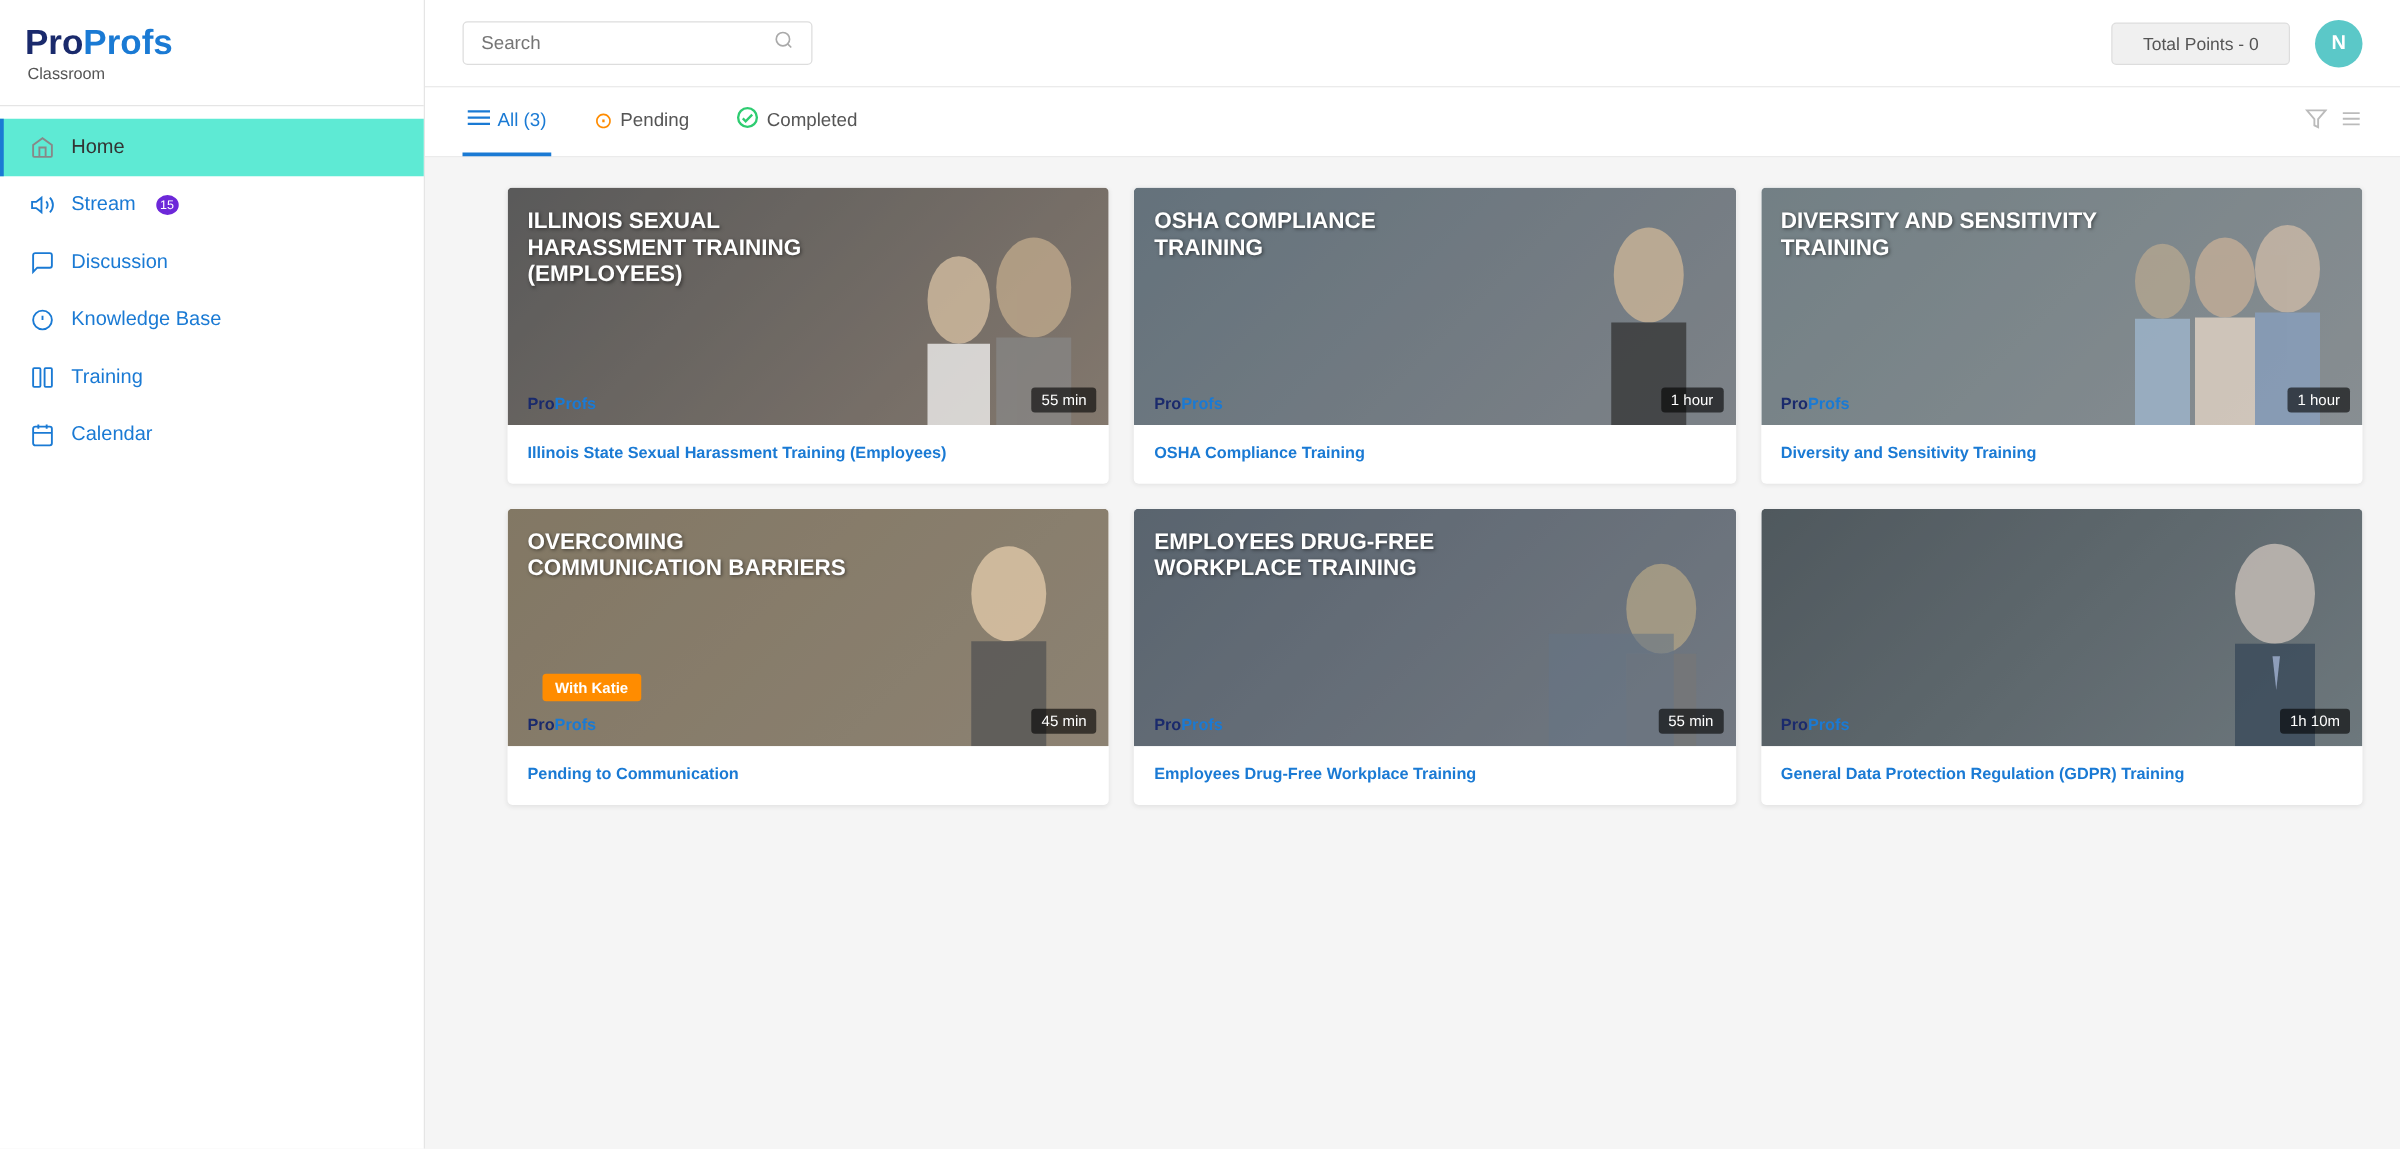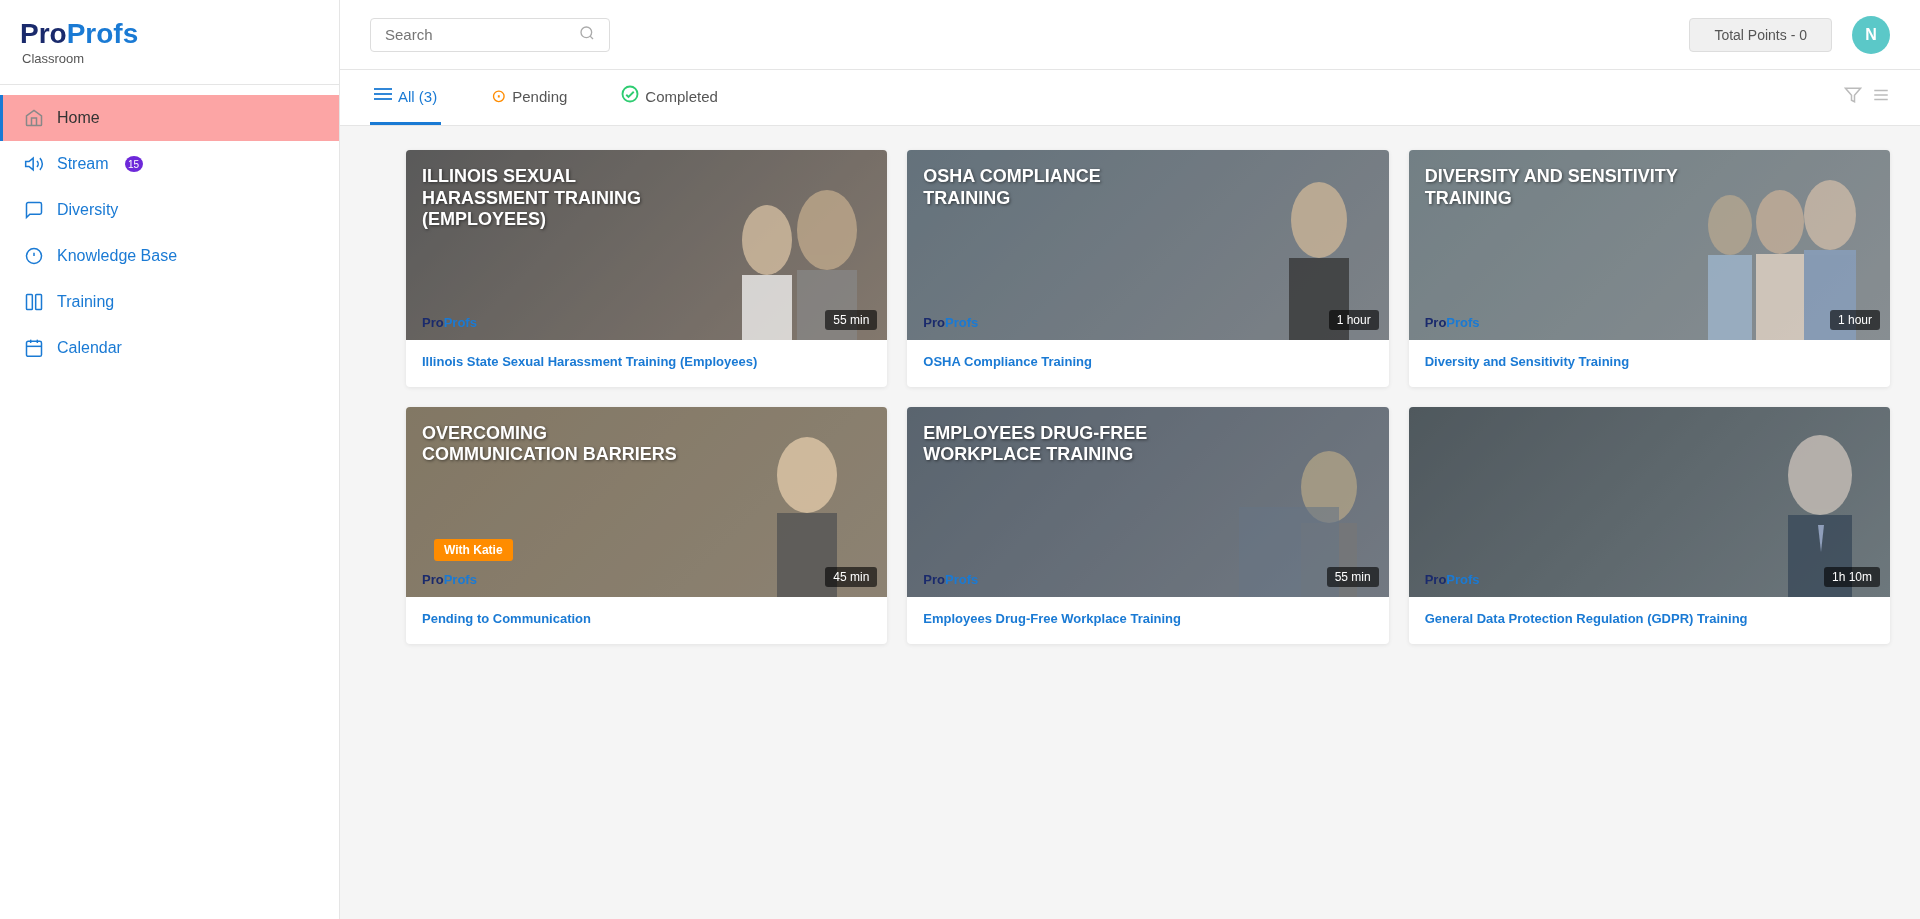--- a/index.html
+++ b/index.html
@@ -34,21 +34,21 @@
       align-items: center;
       padding: 12px 20px;
       cursor: pointer;
       color: #1a7ad4;
       font-size: 16px;
       gap: 12px;
       border-left: 3px solid transparent;
       position: relative;
     }
     .nav-item.active {
-      background: #fca5a5;
+      background: #5eead4;
       border-left: 3px solid #1a7ad4;
       color: #333;
     }
     .nav-icon { width: 22px; height: 22px; display: flex; align-items: center; justify-content: center; color: #888; flex-shrink: 0; }
     .nav-item.active .nav-icon { color: #555; }
     .nav-badge {
       background: #6d28d9;
       color: white;
       border-radius: 50%;
       font-size: 10px;
@@ -78,21 +78,21 @@
       height: 70px;
       gap: 20px;
     }
     .search-box {
       display: flex;
       align-items: center;
       border: 1px solid #ddd;
       border-radius: 4px;
       padding: 6px 14px;
       gap: 8px;
-      width: 240px;
+      width: 280px;
       background: #fff;
     }
     .search-box input {
       border: none;
       outline: none;
       font-size: 15px;
       color: #888;
       width: 100%;
       background: transparent;
     }
@@ -121,21 +121,21 @@
     }
 
     
     .filter-bar {
       background: #fff;
       border-bottom: 1px solid #e5e5e5;
       padding: 0 30px;
       display: flex;
       align-items: center;
       height: 56px;
-      gap: 46px;
+      gap: 30px;
     }
     .filter-tab {
       display: flex;
       align-items: center;
       gap: 6px;
       padding: 0 4px;
       height: 100%;
       cursor: pointer;
       font-size: 15px;
       color: #555;
@@ -287,21 +287,21 @@
       <span>Stream</span>
       <span class="nav-badge">15</span>
     </div>
 
     <div class="nav-item">
       <span class="nav-icon">
         <svg width="20" height="20" viewBox="0 0 24 24" fill="none" stroke="#1a7ad4" stroke-width="1.8">
           <path d="M21 15a2 2 0 01-2 2H7l-4 4V5a2 2 0 012-2h14a2 2 0 012 2z"></path>
         </svg>
       </span>
-      <span>Diversity</span>
+      <span>Discussion</span>
     </div>
 
     <div class="nav-item">
       <span class="nav-icon">
         <svg width="20" height="20" viewBox="0 0 24 24" fill="none" stroke="#1a7ad4" stroke-width="1.8">
           <circle cx="12" cy="12" r="9"></circle>
           <line x1="12" y1="8" x2="12" y2="12"></line>
           <line x1="12" y1="16" x2="12.01" y2="16"></line>
         </svg>
       </span>

